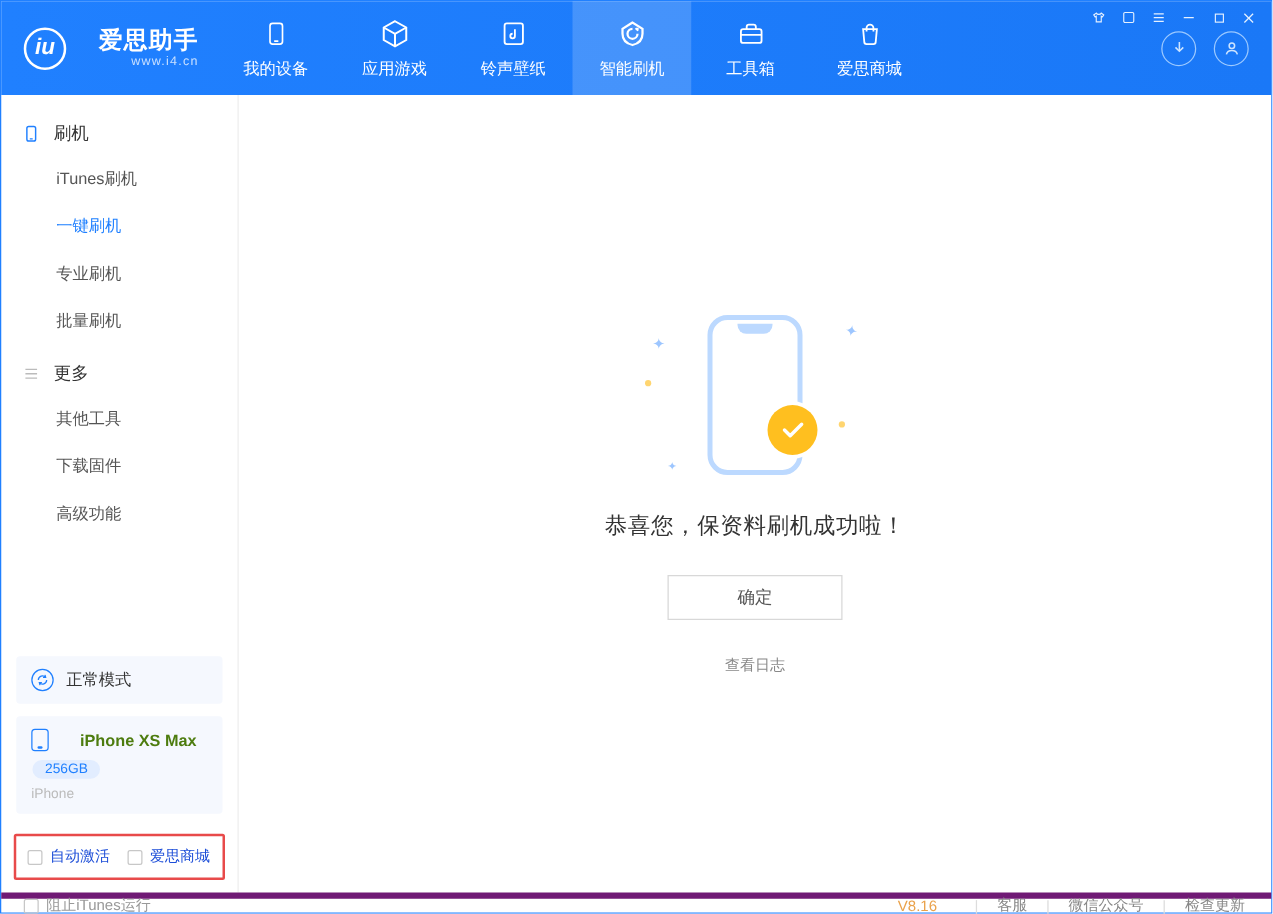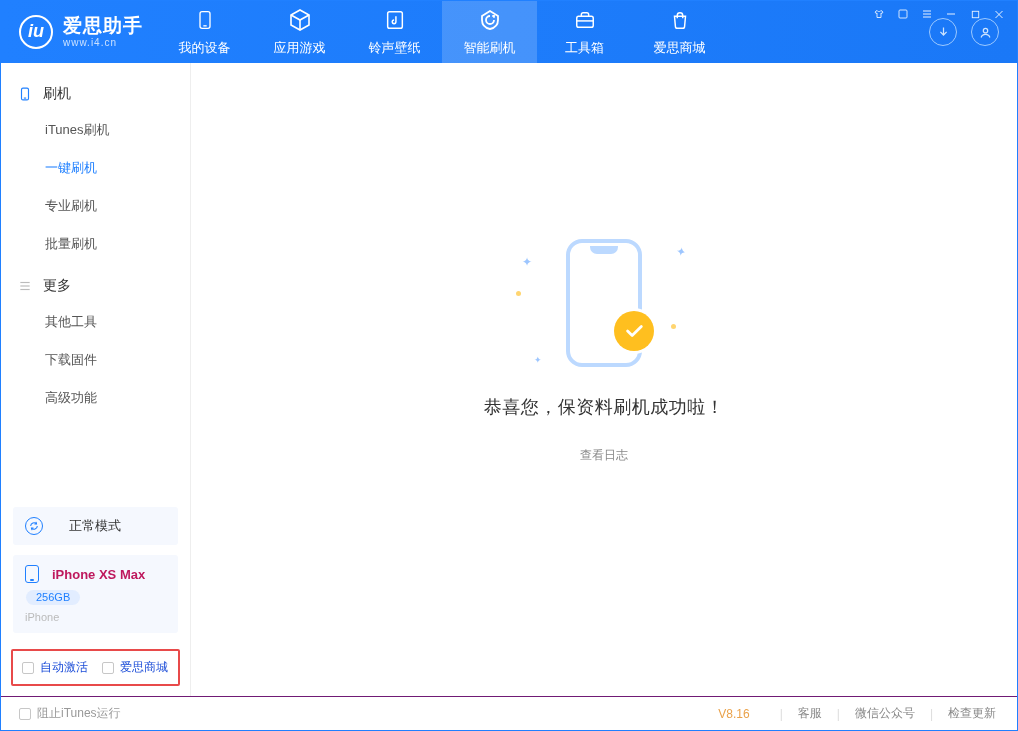--- a/index.html
+++ b/index.html
@@ -1,24 +1,24 @@
 <!DOCTYPE html>
 <html><head>
 <meta charset="utf-8">
 <style>
 * { margin: 0; padding: 0; box-sizing: border-box; }
 body { font-family: "Microsoft YaHei", "PingFang SC", sans-serif; background:#fff; }
 .window { width:1018px; height:731px; margin:0 auto; border:1px solid #2080ff; display:flex; flex-direction:column; background:#fff; position:relative; }
 
 
-.header { height:62px; background:linear-gradient(90deg,#2080ff 0%, #1a78f7 100%); color:#fff; display:flex; align-items:stretch; }
+.header { height:75px; background:linear-gradient(90deg,#2080ff 0%, #1a78f7 100%); color:#fff; display:flex; align-items:stretch;text-align:right; }
 .logo-box { display:flex; align-items:center; padding:0 14px 0 18px; }
 .logo-icon { width:34px; height:34px; border:2.5px solid #fff; border-radius:50%; display:flex; align-items:center; justify-content:center; position:relative; flex:0 0 auto; }
 .logo-inner { font-size:18px; font-weight:bold; font-style:italic; color:#fff; margin-top:-2px; }
-.logo-text { margin-left:10px; line-height:1.15; }
+.logo-text { margin-left:26px; line-height:1.15; }
 .logo-text .cn { font-size:19px; font-weight:bold; letter-spacing:1px; }
 .logo-text .en { font-size:10px; letter-spacing:1px; color:#c9e0ff; }
 
 .tabs { display:flex; height:100%; }
 .tab { width:95px; display:flex; flex-direction:column; align-items:center; justify-content:center; color:#fff; font-size:13px; cursor:pointer; position:relative; }
 .tab .tab-icon { width:26px; height:26px; margin-bottom:6px; display:flex; align-items:center; justify-content:center; }
 .tab.active { background:rgba(255,255,255,0.18); }
 
 .title-actions { position:absolute; top:7px; right:12px; display:flex; gap:12px; align-items:center; }
 .title-actions .ta { width:12px; height:12px; display:flex; align-items:center; justify-content:center; color:#e6f1ff; cursor:pointer; }
@@ -31,24 +31,24 @@
 .sidebar { width:190px; border-right:1px solid #eee; display:flex; flex-direction:column; }
 .side-scroll { flex:1; overflow:auto; padding-top:14px; }
 .side-group { padding:0 0 6px 0; }
 .side-group-title { display:flex; align-items:center; color:#333; font-size:14px; padding:8px 16px; font-weight:500; }
 .side-group-title .sg-icon { width:16px; height:16px; margin-right:10px; display:flex; align-items:center; justify-content:center; color:#2080ff; }
 .side-item { padding:10px 12px 10px 44px; font-size:13px; color:#555; cursor:pointer; }
 .side-item.active { color:#2080ff; }
 
 .side-cards { padding:8px 12px 0 12px; }
 .side-card { background:#f5f8fe; border-radius:3px; padding:10px 12px; margin-bottom:10px; font-size:13px; color:#333; }
-.mode-card { display:flex; align-items:center; gap:26px; color:#333; }
+.mode-card { display:flex; align-items:center; gap:10px; color:#333; }
 .mode-icon { width:18px; height:18px; border:1.5px solid #2080ff; border-radius:50%; display:flex; align-items:center; justify-content:center; }
 .mode-icon svg { width:10px; height:10px; }
-.device-card .dname { display:flex; align-items:center; gap:13px; font-weight:600; color:#be185d; }
+.device-card .dname { display:flex; align-items:center; gap:25px; font-weight:600; color:#4d7c0f; }
 .dname .phone-ico { width:14px; height:18px; border:1.6px solid #2080ff; border-radius:3px; position:relative; }
 .dname .phone-ico::after { content:""; position:absolute; bottom:1.5px; left:50%; transform:translateX(-50%); width:4px; height:1.8px; background:#2080ff; border-radius:1px; }
 .badge { display:inline-block; margin-top:7px; margin-left:1px; background:#e2edff; color:#2080ff; font-size:11px; padding:1px 10px 2px; border-radius:10px; }
 .device-card .sub { margin-top:6px; font-size:11px; color:#bbb; }
 
 .checks-row { border:2px solid #e84a4a; border-radius:2px; margin:6px 10px 10px 10px; padding:8px 9px; display:flex; gap:14px; font-size:12px; color:#1d4ed8; }
 .chk { display:flex; align-items:center; gap:6px; cursor:pointer; }
 .chk .box { width:12px; height:12px; border:1px solid #c7c7c7; border-radius:2px; }
 
 
@@ -64,21 +64,21 @@
 .sparkle.s3 { left:20px; bottom:8px; font-size:9px; }
 .dot { position:absolute; width:5px; height:5px; background:#ffd570; border-radius:50%; }
 .dot.d1 { left:2px; top:58px; }
 .dot.d2 { right:18px; bottom:44px; }
 
 .success-text { margin-top:22px; font-size:18px; color:#333; letter-spacing:0.5px; }
 .ok-btn { margin-top:28px; width:140px; height:36px; border:1px solid #d8d8d8; background:#fff; color:#555; font-size:14px; cursor:pointer; }
 .log-link { margin-top:28px; font-size:12px; color:#888; cursor:pointer; }
 
 
-.footer { height:34px; border-top:1px solid #701a75; display:flex; align-items:center; padding:0 18px; font-size:12px; color:#999; }
+.footer { height:16px; border-top:5px solid #701a75; display:flex; align-items:center; padding:0 18px; font-size:12px; color:#999; }
 .footer .chk { color:#999; }
 .footer .chk .box { border-color:#c7c7c7; }
 .footer-right { margin-left:auto; display:flex; align-items:center;text-align:right; }
 .ver { color:#eaa24b; margin-right:18px; }
 .flink { color:#888; cursor:pointer; padding:0 3px;}
 .fsep { color:#ddd; margin:0 12px; }
 
 svg { display:block; }
 </style>
 </head>
@@ -287,20 +287,21 @@
         <span class="dot d1"></span>
         <span class="dot d2"></span>
         <div class="phone-illu"></div>
         <div class="check-badge">
           <svg viewBox="0 0 24 24" fill="none" stroke="#fff" stroke-width="3" stroke-linecap="round" stroke-linejoin="round">
               <polyline points="5 12 10 17 20 7"></polyline>
             </svg>
         </div>
       </div>
       <div class="success-text">恭喜您，保资料刷机成功啦！</div>
+      <button class="ok-btn">确定</button>
       <a class="log-link">查看日志</a>
     </div>
   </div>
 
   <div class="footer">
     <label class="chk">
       <span class="box"></span>
       <span>阻止iTunes运行</span>
     </label>
     <div class="footer-right">

